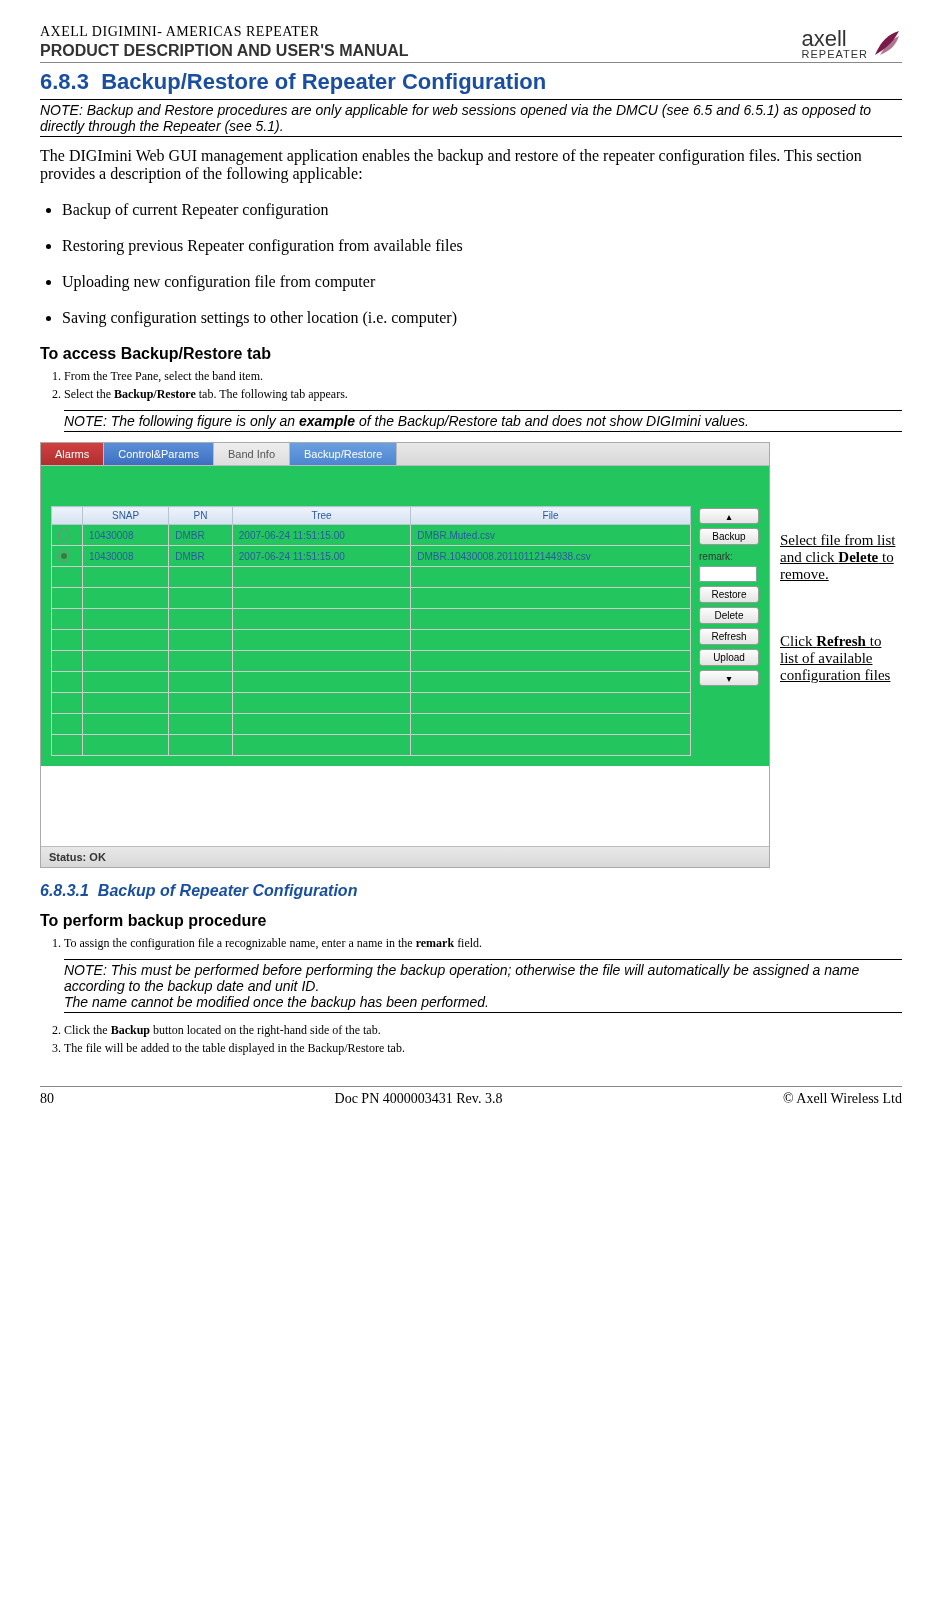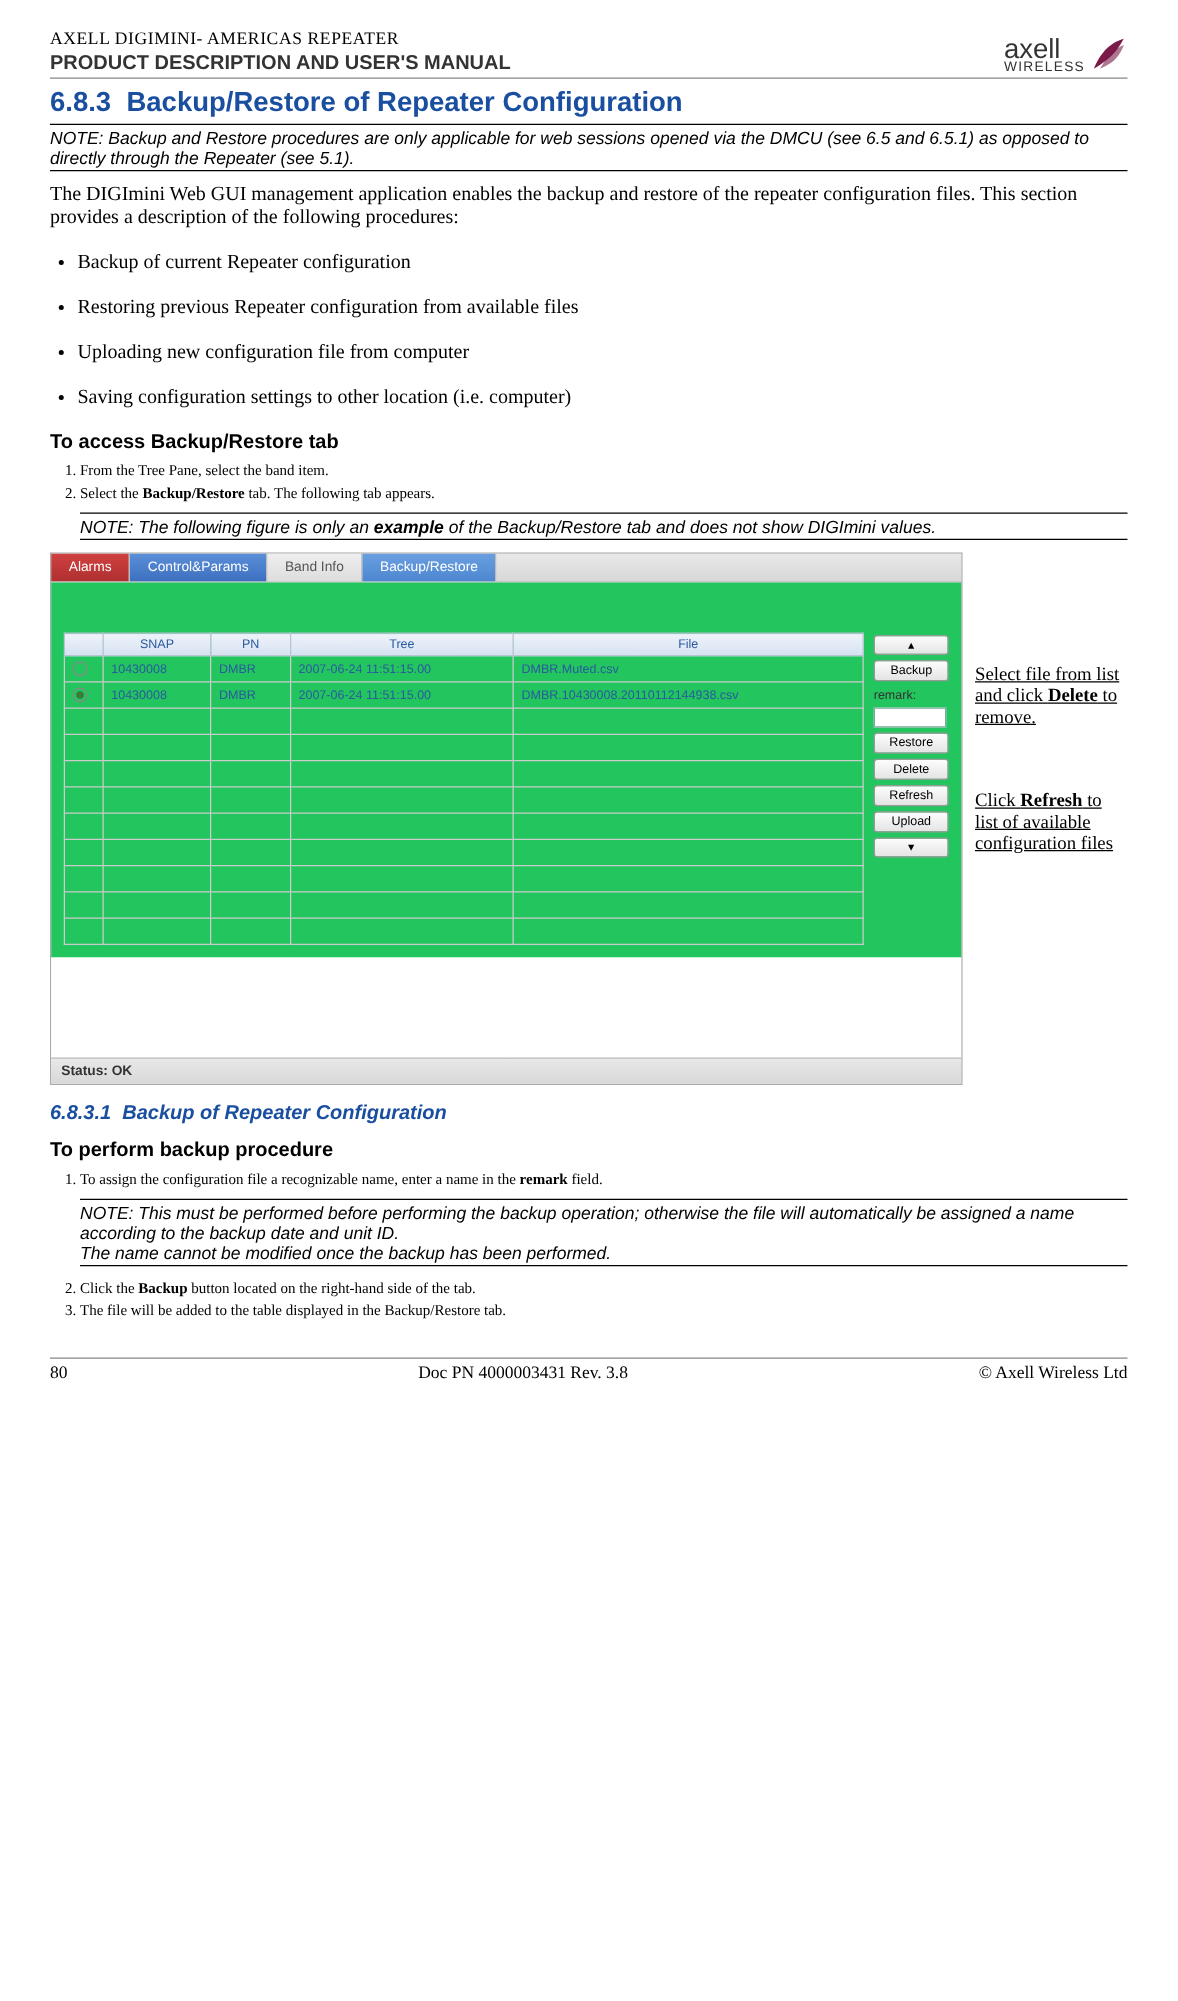--- a/index.html
+++ b/index.html
@@ -201,36 +201,36 @@
 <body>
 
 <div class="header-row">
   <div class="header-text">
     <div class="header-small">AXELL DIGIMINI- AMERICAS REPEATER</div>
     <div class="header-sub">PRODUCT DESCRIPTION AND USER'S MANUAL</div>
   </div>
   <div class="logo">
     <div>
       <span class="logo-text">axell</span>
-      <span class="logo-sub">WIRELESS</span>
+      <span class="logo-sub">REPEATER</span>
     </div>
     <svg class="logo-swirl" viewBox="0 0 30 30">
         <path d="M3 27 C10 10,20 5,27 3 C22 12,18 18,3 27 Z" fill="#7a1a48"></path>
         <path d="M8 27 C15 15,22 10,27 8 C24 16,20 22,8 27 Z" fill="#7a1a48" opacity="0.6"></path>
       </svg>
   </div>
 </div>
 
 <h2 class="section">
   <span>6.8.3</span>&nbsp;&nbsp;<span>Backup/Restore of Repeater Configuration</span>
 </h2>
 
 <div class="note-box">NOTE: Backup and Restore procedures are only applicable for web sessions opened via the DMCU (see 6.5 and 6.5.1) as opposed to directly through the Repeater (see 5.1).</div>
 
-<p class="body">The DIGImini Web GUI management application enables the backup and restore of the repeater configuration files. This section provides a description of the following procedures:</p>
+<p class="body">The DIGImini Web GUI management application enables the backup and restore of the repeater configuration files. This section provides a description of the following applicable:</p>
 
 <ul class="bullets">
   <li>Backup of current Repeater configuration</li>
   <li>Restoring previous Repeater configuration from available files</li>
   <li>Uploading new configuration file from computer</li>
   <li>Saving configuration settings to other location (i.e. computer)</li>
 </ul>
 
 <div class="subhead">To access Backup/Restore tab</div>
 

